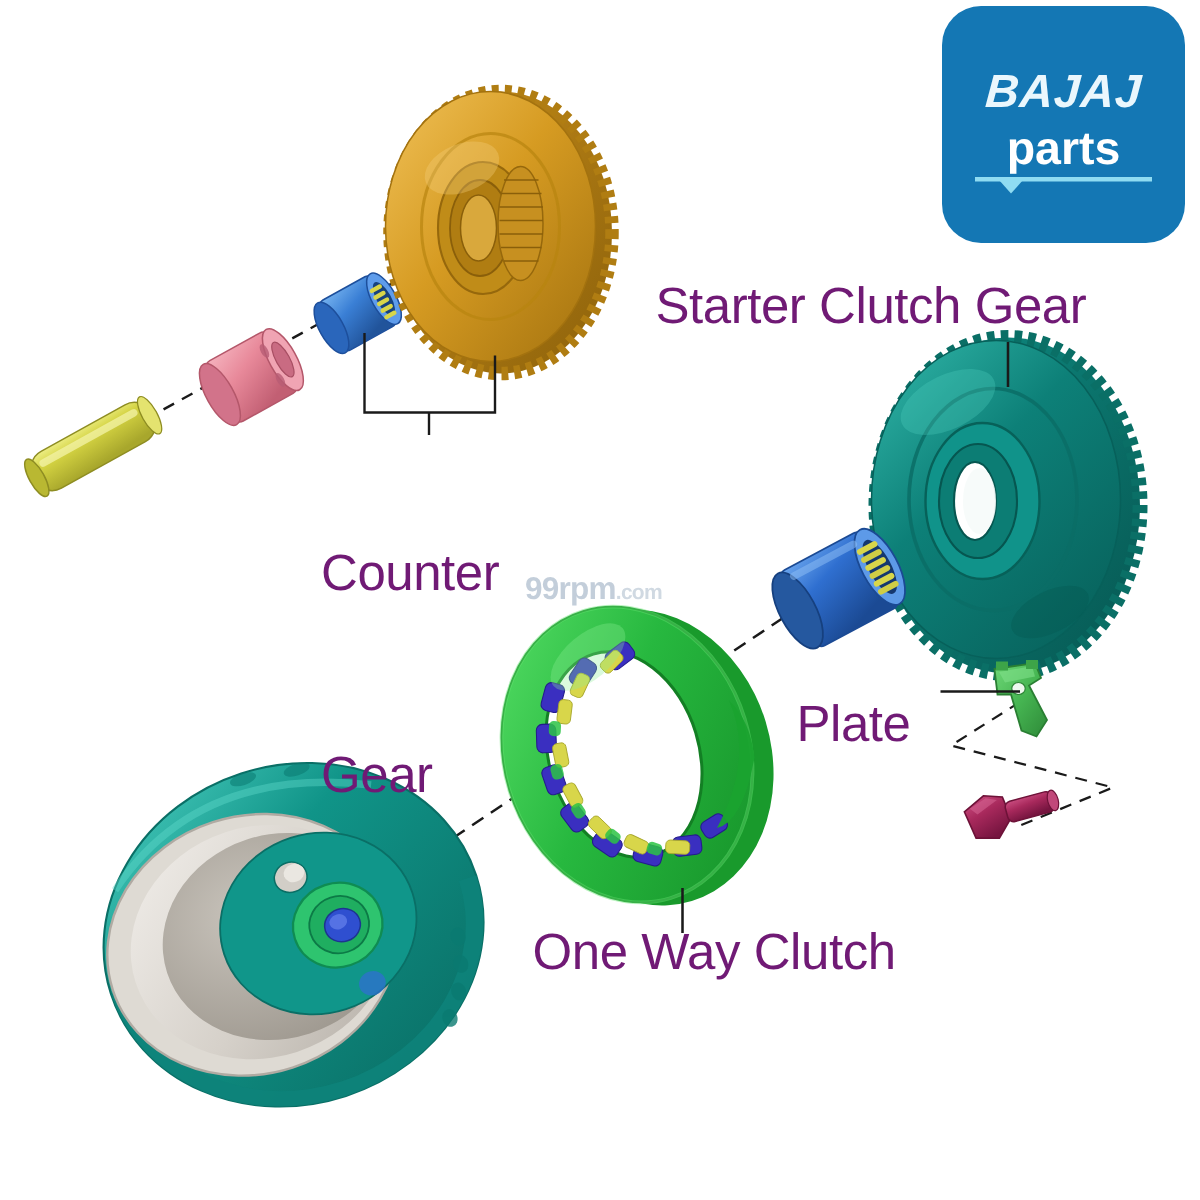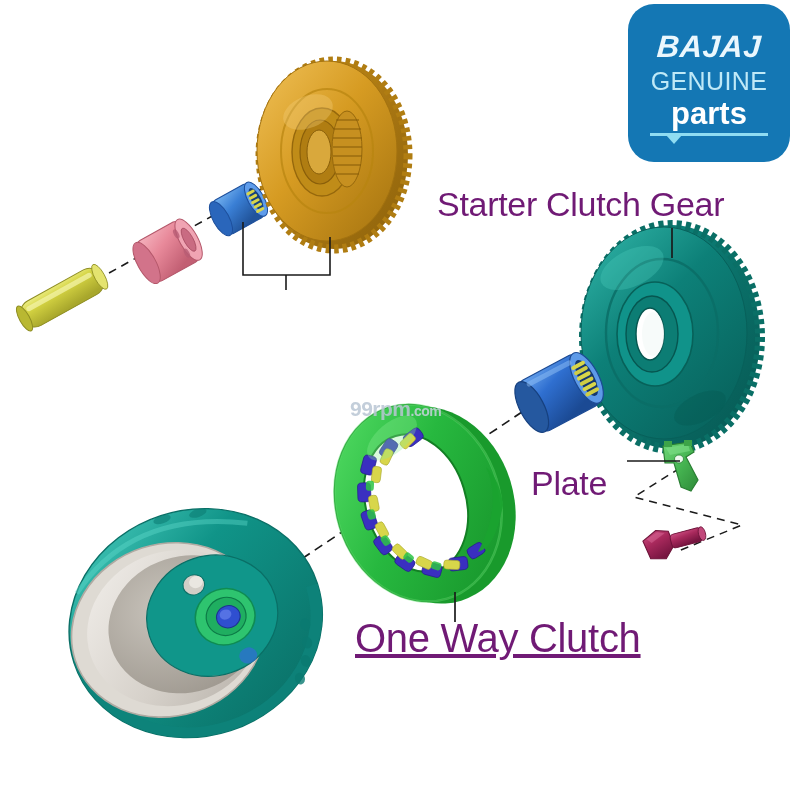--- a/index.html
+++ b/index.html
@@ -45,37 +45,35 @@
     font-size: 34px;
   }
   #label-plate {
     left: 531px;
     top: 463px;
     font-size: 34px;
   }
   #label-one-way-clutch {
     left: 355px;
     top: 615px;
-    font-size: 40px;
-    text-decoration: underline;
+    font-size: 34px;
   }
 
   
   #watermark {
     position: absolute;
     left: 350px;
     top: 381px;
     font-family: "Liberation Sans", sans-serif;
     font-size: 21px;
     font-weight: bold;
     color: #b9c6d4;
     opacity: 0.85;
     letter-spacing: -0.5px;
     user-select: none;
-    margin-top: 16px;
   }
   #watermark .dotcom {
     font-size: 14px;
     font-weight: bold;
     color: #c8d3dd;
   }
 
   
   #bajaj-logo {
     position: absolute;
@@ -443,27 +441,30 @@
       <line x1="672" y1="228" x2="672" y2="258" stroke="#1a1a1a" stroke-width="1.7"></line>
 
       <line x1="627" y1="461" x2="680" y2="461" stroke="#1a1a1a" stroke-width="1.7"></line>
 
       <line x1="455" y1="592" x2="455" y2="622" stroke="#1a1a1a" stroke-width="1.7"></line>
     </g>
   </svg>
 
   <div class="callout" id="label-starter-clutch-gear">Starter Clutch Gear</div>
 
+  <div class="callout" id="label-counter-gear">
+    <div>Counter</div>
+    <div style="margin-top:14px">Gear</div>
+  </div>
 
   <div class="callout" id="label-plate">Plate</div>
 
   <div class="callout" id="label-one-way-clutch">One Way Clutch</div>
 
   <div id="watermark"><span>99rpm</span><span class="dotcom">.com</span></div>
 
   <div id="bajaj-logo">
     <div id="logo-bajaj-wordmark">BAJAJ</div>
-    <div id="logo-genuine-text">GENUINE</div>
     <div id="logo-parts-text">parts</div>
     <div id="logo-underline-rule"></div>
   </div>
 
 </div>
 
 </body></html>

